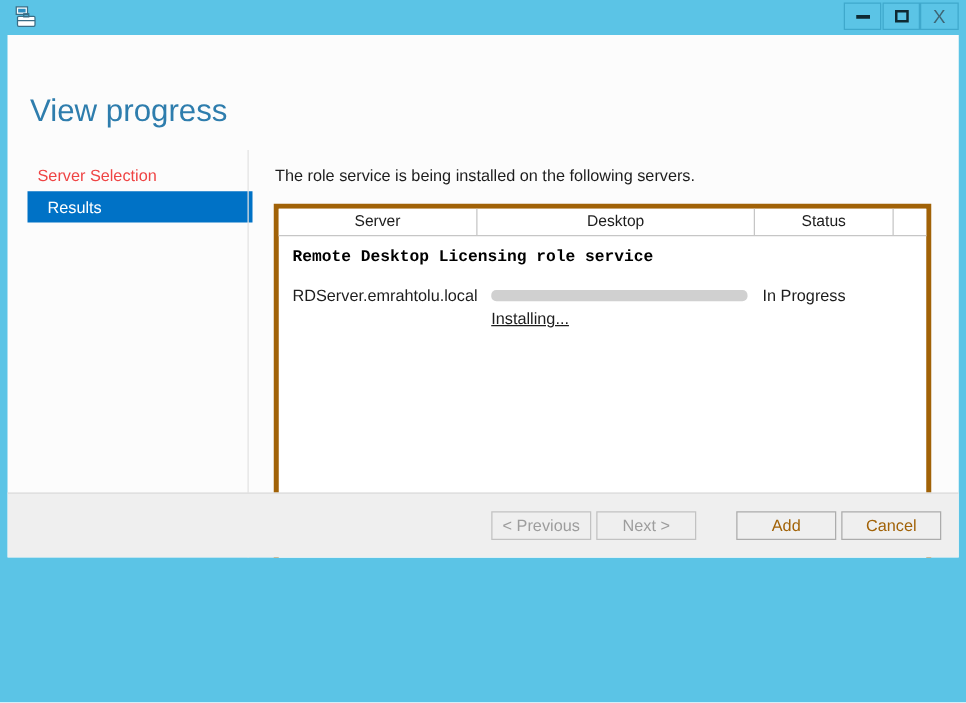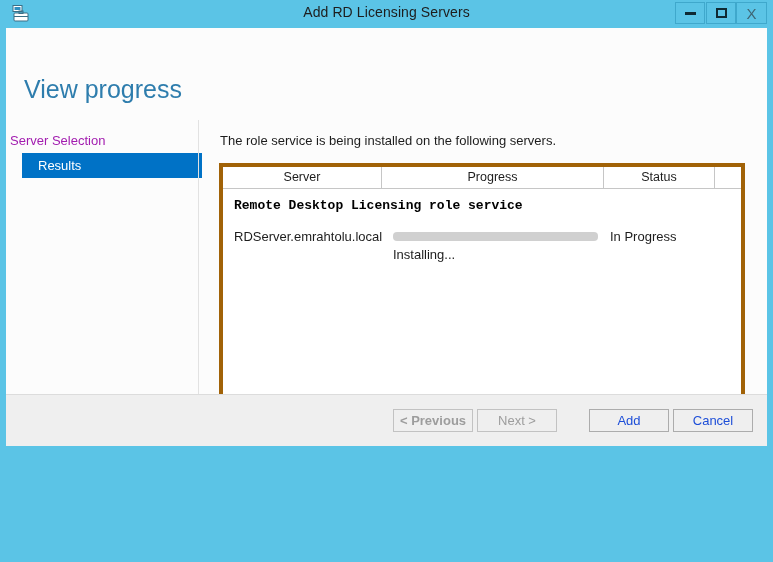--- a/index.html
+++ b/index.html
@@ -97,23 +97,23 @@
 
   
   #nav {
     position: absolute;
     left: 0; top: 100px;
     width: 192px;
   }
   .nav-item {
     height: 25px;
     line-height: 25px;
-    padding-left: 4px;
-    font-size: 13px;
-    color: #a21caf;
+    padding-left: 24px;
+    font-size: 13px;
+    color: #ef4444;
     white-space: nowrap;
     cursor: default;
   }
   .nav-item.active {
     background: #0072C6;
     color: #ffffff;
     margin-left: 16px;
     padding-left: 4px;
     text-indent: 12px;
     width: 176px;
@@ -199,20 +199,21 @@
     width: 0%;
     background: #26A0DA;
     border-radius: 4px;
   }
   #progress-label {
     position: absolute;
     left: 170px; top: 80px;
     font-size: 13px;
     color: #1d1d1d;
     white-space: nowrap;
+    text-decoration: underline;
   }
   #status-cell {
     position: absolute;
     left: 387px; top: 62px;
     font-size: 13px;
     color: #1d1d1d;
     white-space: nowrap;
   }
 
   
@@ -227,31 +228,31 @@
   .footer-btn {
     position: absolute;
     top: 14px;
     height: 23px;
     width: 80px;
     box-sizing: border-box;
     background: #EFEFEF;
     border: 1px solid #ACACAC;
     font-family: "Liberation Sans", sans-serif;
     font-size: 13px;
-    color: #1d4ed8;
+    color: #a16207;
     padding: 0;
     cursor: default;
     line-height: 21px;
     text-align: center;
   }
   .footer-btn.disabled {
     color: #9D9D9D;
     border-color: #C2C2C2;
   }
-  #btn-previous { left: 387px; font-weight: bold; }
+  #btn-previous { left: 387px; }
   #btn-next     { left: 471px; }
   #btn-add      { left: 583px; }
   #btn-cancel   { left: 667px; }
 </style>
 </head>
 <body>
 
 <div id="window">
 
   <div id="titlebar">
@@ -259,21 +260,20 @@
     <span id="app-icon">
       <svg width="20" height="20" viewBox="0 0 20 20">
         <rect x="2" y="1.5" width="9" height="6" fill="#ffffff" stroke="#3a6e86" stroke-width="1"></rect>
         <rect x="3.5" y="3" width="6" height="3" fill="#2E8FC0"></rect>
         <rect x="3" y="9" width="14" height="8" rx="1" fill="#ffffff" stroke="#3a6e86" stroke-width="1"></rect>
         <rect x="8" y="7" width="4" height="2.5" fill="none" stroke="#3a6e86" stroke-width="1"></rect>
         <line x1="3" y1="12.5" x2="17" y2="12.5" stroke="#3a6e86" stroke-width="1"></line>
       </svg>
     </span>
 
-    <div id="title-text">Add RD Licensing Servers</div>
 
     <div class="win-btn" id="btn-min">
       <span class="glyph-min"></span>
     </div>
     <div class="win-btn" id="btn-max">
       <span class="glyph-max"></span>
     </div>
     <div class="win-btn" id="btn-close">
       <span class="glyph-close">X</span>
     </div>
@@ -292,21 +292,21 @@
       </div>
     </div>
     <div id="nav-divider"></div>
 
     <div id="intro">The role service is being installed on the following servers.</div>
 
     <div id="table-box">
 
       <div id="thead">
         <div class="th" id="th-server">Server</div>
-        <div class="th" id="th-progress">Progress</div>
+        <div class="th" id="th-progress">Desktop</div>
         <div class="th" id="th-status">Status</div>
         <div class="th" id="th-spacer"></div>
       </div>
 
       <div id="group-row">Remote Desktop Licensing role service</div>
 
       <div>
         <div id="server-name">RDServer.emrahtolu.local</div>
 
         <div id="progress-track">

